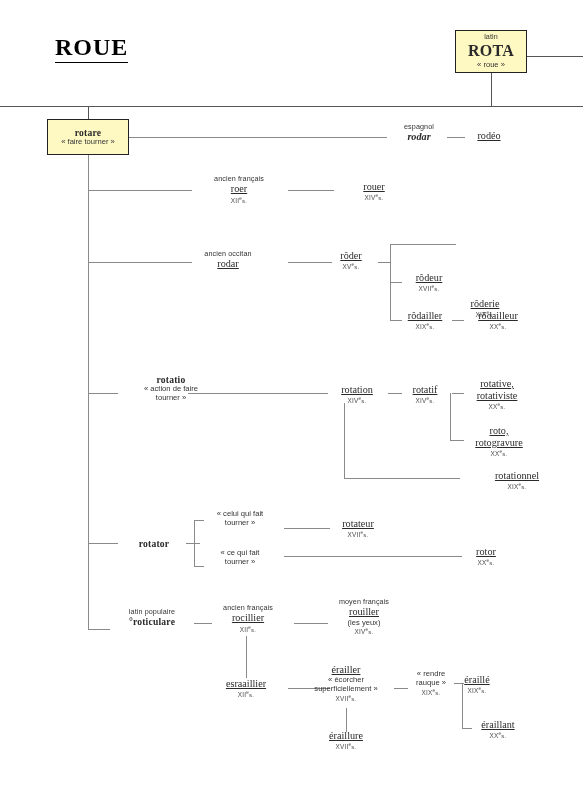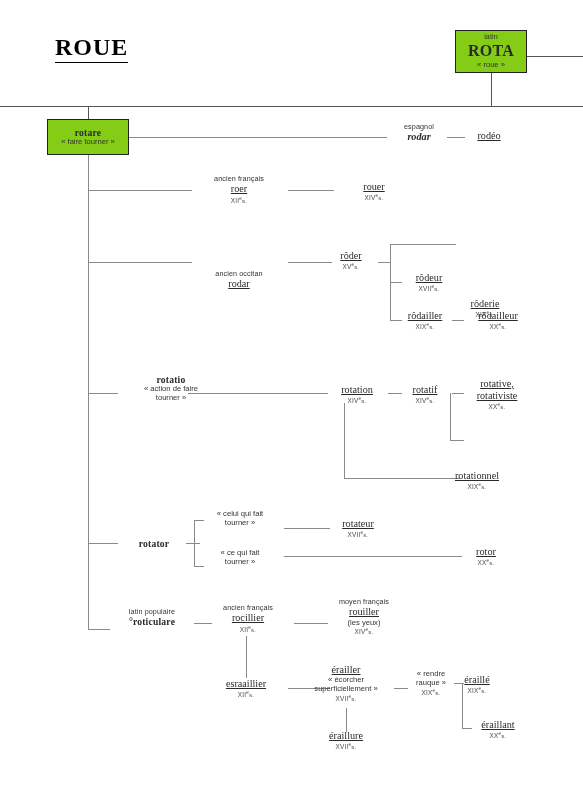--- a/index.html
+++ b/index.html
@@ -21,21 +21,21 @@
   .node .w.bold{font-family:"Liberation Serif",serif;font-weight:bold;font-size:9.6px;
                 letter-spacing:.2px;}
   .node .w.bolditalic{font-family:"Liberation Serif",serif;font-weight:bold;
                       font-style:italic;font-size:10.2px;}
   .node .gloss{font-size:7.6px;color:#333;text-align:center;}
   .node .cent{font-size:6.2px;color:#4a4a4a;letter-spacing:.2px;white-space:nowrap;}
   .node .cent .rn{font-variant:small-caps;font-size:6.4px;}
   .node .cent sup{font-size:4.6px;vertical-align:super;}
 
   
-  .boxed{border:1.1px solid #222;background:#84cc16;box-sizing:border-box;
+  .boxed{border:1.1px solid #222;background:#fef9c3;box-sizing:border-box;
          display:flex;flex-direction:column;justify-content:center;}
 
   
   .h{position:absolute;height:0;border-top:0.9px solid #8a8a8a;}
   .v{position:absolute;width:0;border-left:0.9px solid #8a8a8a;}
   .h.dark{border-top-color:#555;}
   .v.dark{border-left-color:#555;}
 </style>
 </head>
 <body>
@@ -93,21 +93,21 @@
     <div class="lang">ancien français</div>
     <div class="w serif">roer</div>
     <div class="cent"><span class="rn">XII</span><sup>e</sup>s.</div>
   </div>
   <div class="h" style="left:288px;top:190px;width:46px;"></div>
   <div class="node" style="left:346px;top:181px;width:56px;">
     <div class="w serif">rouer</div>
     <div class="cent"><span class="rn">XIV</span><sup>e</sup>s.</div>
   </div>
 
-  <div class="node" style="left:194px;top:250px;width:90px;margin-top:20px;">
+  <div class="node" style="left:183px;top:250px;width:90px;">
     <div class="lang">ancien occitan</div>
     <div class="w serif">rodar</div>
   </div>
   <div class="h" style="left:288px;top:262px;width:44px;"></div>
   <div class="node" style="left:324px;top:250px;width:54px;">
     <div class="w serif">rôder</div>
     <div class="cent"><span class="rn">XV</span><sup>e</sup>s.</div>
   </div>
 
   <div class="h" style="left:378px;top:262px;width:12px;"></div>
@@ -157,24 +157,29 @@
   <div class="h" style="left:452px;top:393px;width:12px;"></div>
   <div class="v" style="left:450px;top:393px;height:47px;"></div>
   <div class="h" style="left:450px;top:440px;width:14px;"></div>
 
   <div class="node" style="left:458px;top:378px;width:78px;">
     <div class="w serif">rotative,</div>
     <div class="w serif">rotativiste</div>
     <div class="cent"><span class="rn">XX</span><sup>e</sup>s.</div>
   </div>
 
+  <div class="node" style="left:458px;top:425px;width:82px;">
+    <div class="w serif">roto,</div>
+    <div class="w serif">rotogravure</div>
+    <div class="cent"><span class="rn">XX</span><sup>e</sup>s.</div>
+  </div>
 
   <div class="v" style="left:344px;top:403px;height:75px;"></div>
   <div class="h" style="left:344px;top:478px;width:116px;"></div>
-  <div class="node" style="left:436px;top:470px;width:82px;">
+  <div class="node" style="left:476px;top:470px;width:82px;">
     <div class="w serif">rotationnel</div>
     <div class="cent"><span class="rn">XIX</span><sup>e</sup>s.</div>
   </div>
 
   <div class="node" style="left:118px;top:538px;width:72px;">
     <div class="w bold">rotator</div>
   </div>
   <div class="h" style="left:186px;top:543px;width:14px;"></div>
   <div class="v" style="left:194px;top:520px;height:46px;"></div>
   <div class="h" style="left:194px;top:520px;width:10px;"></div>

